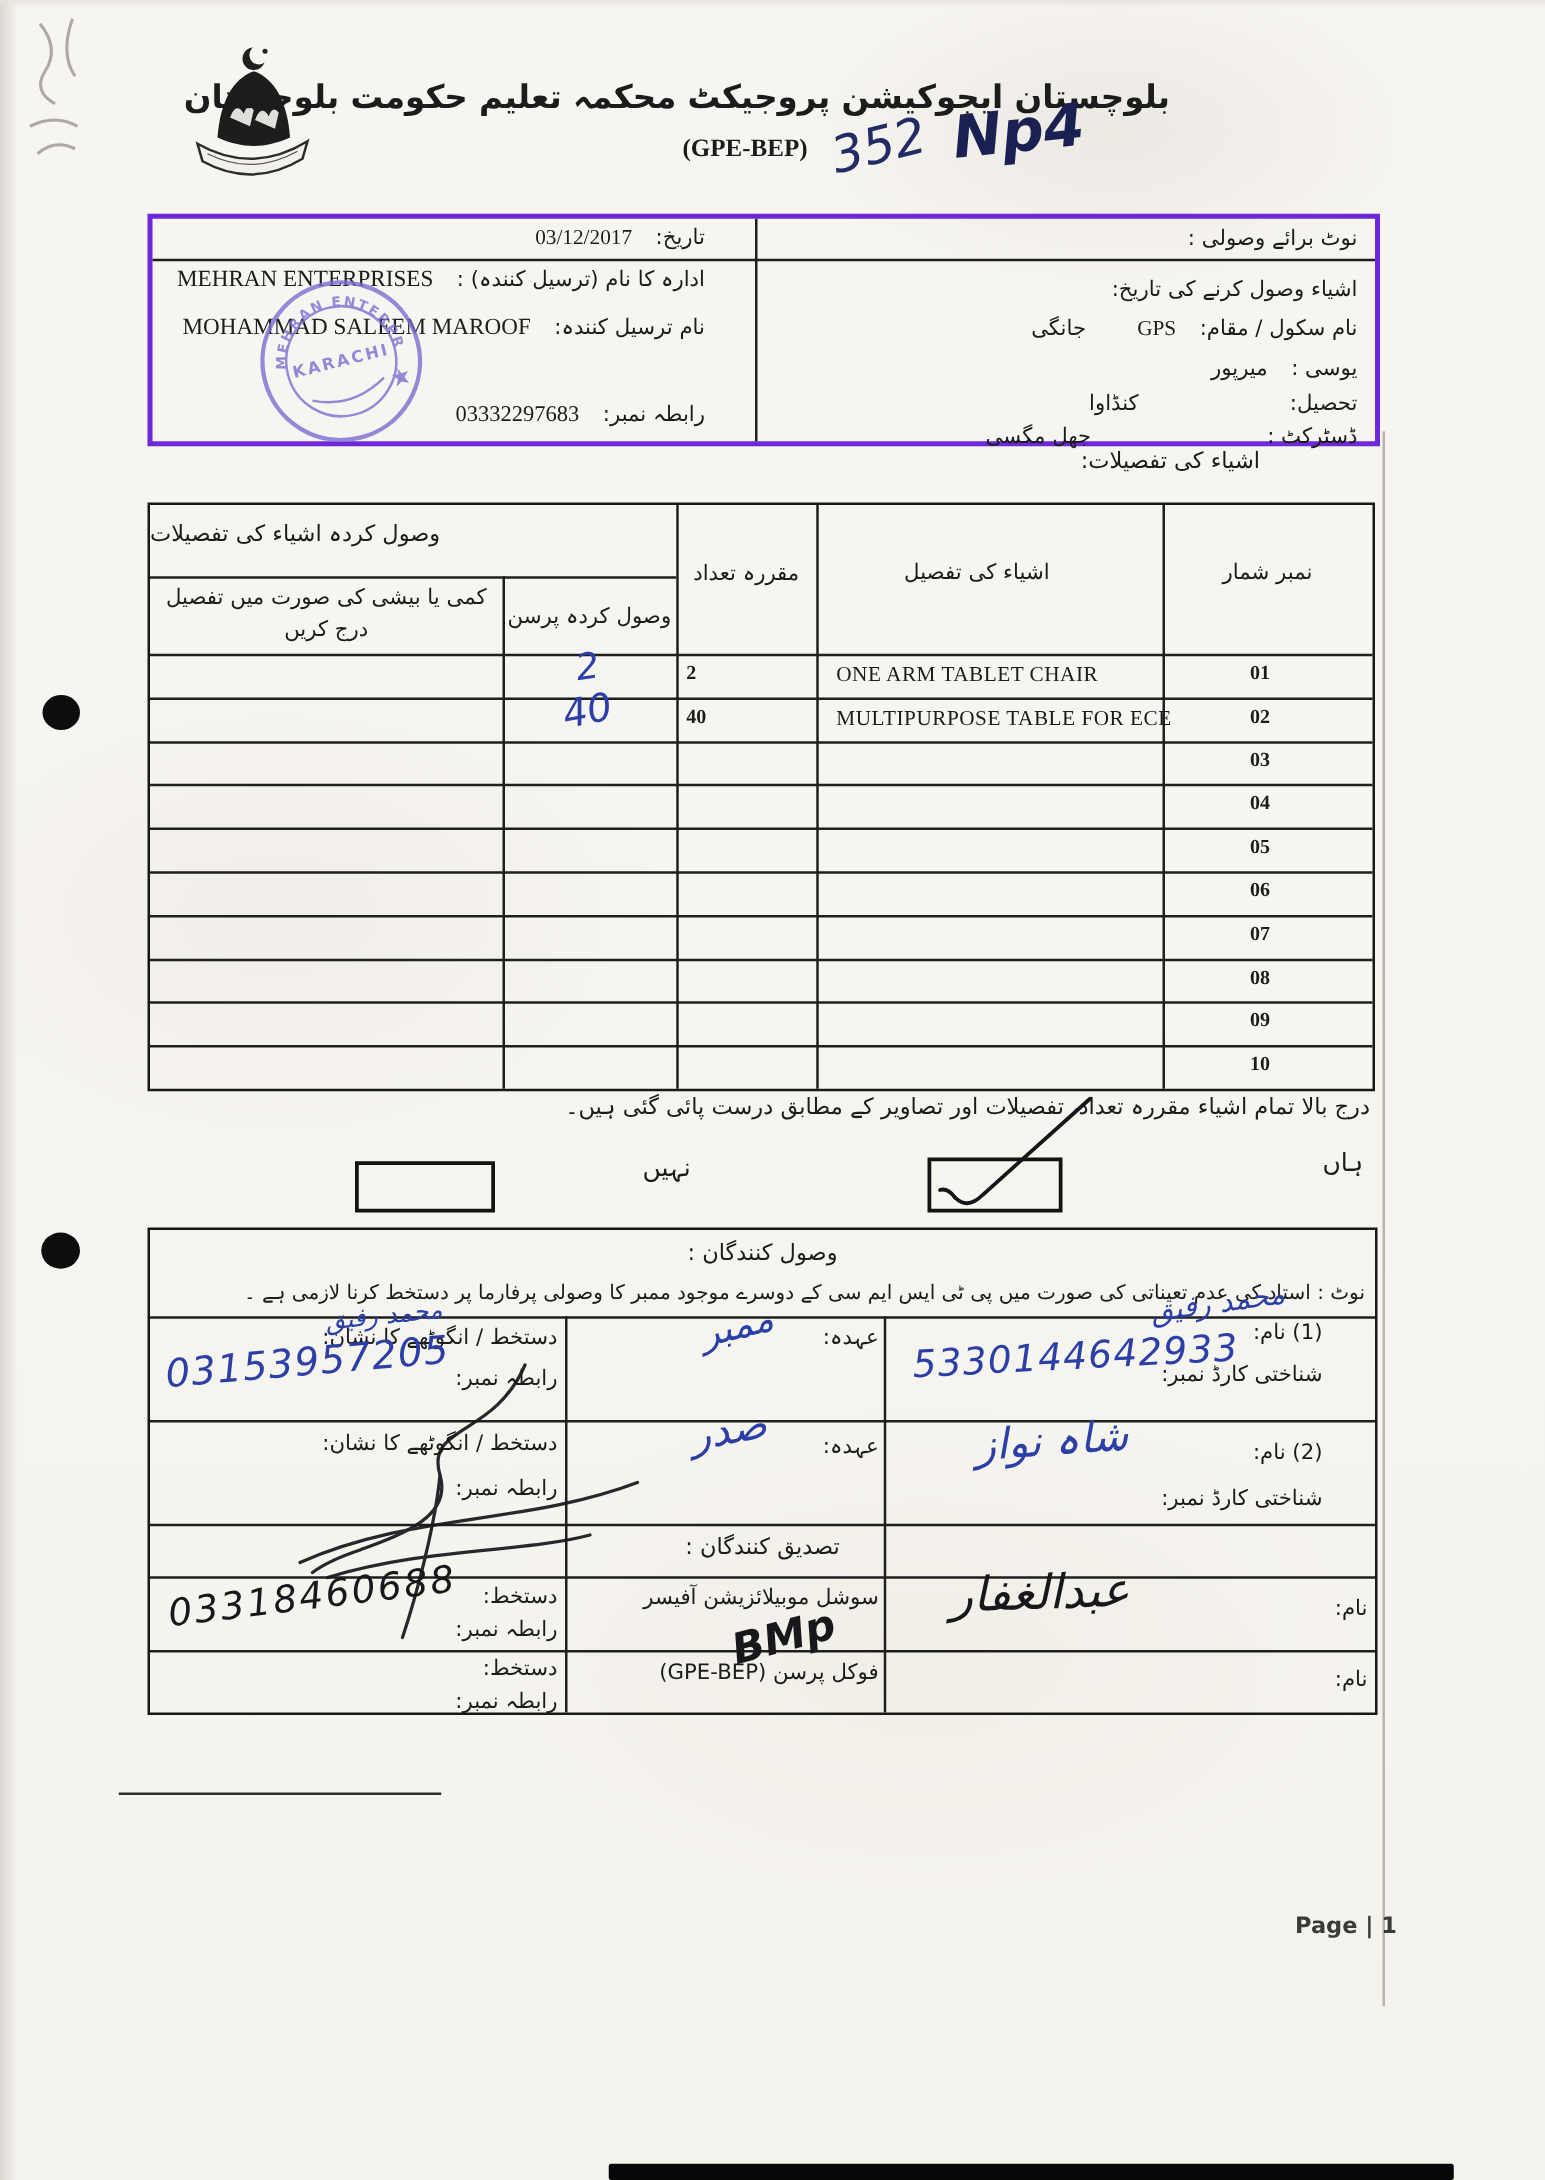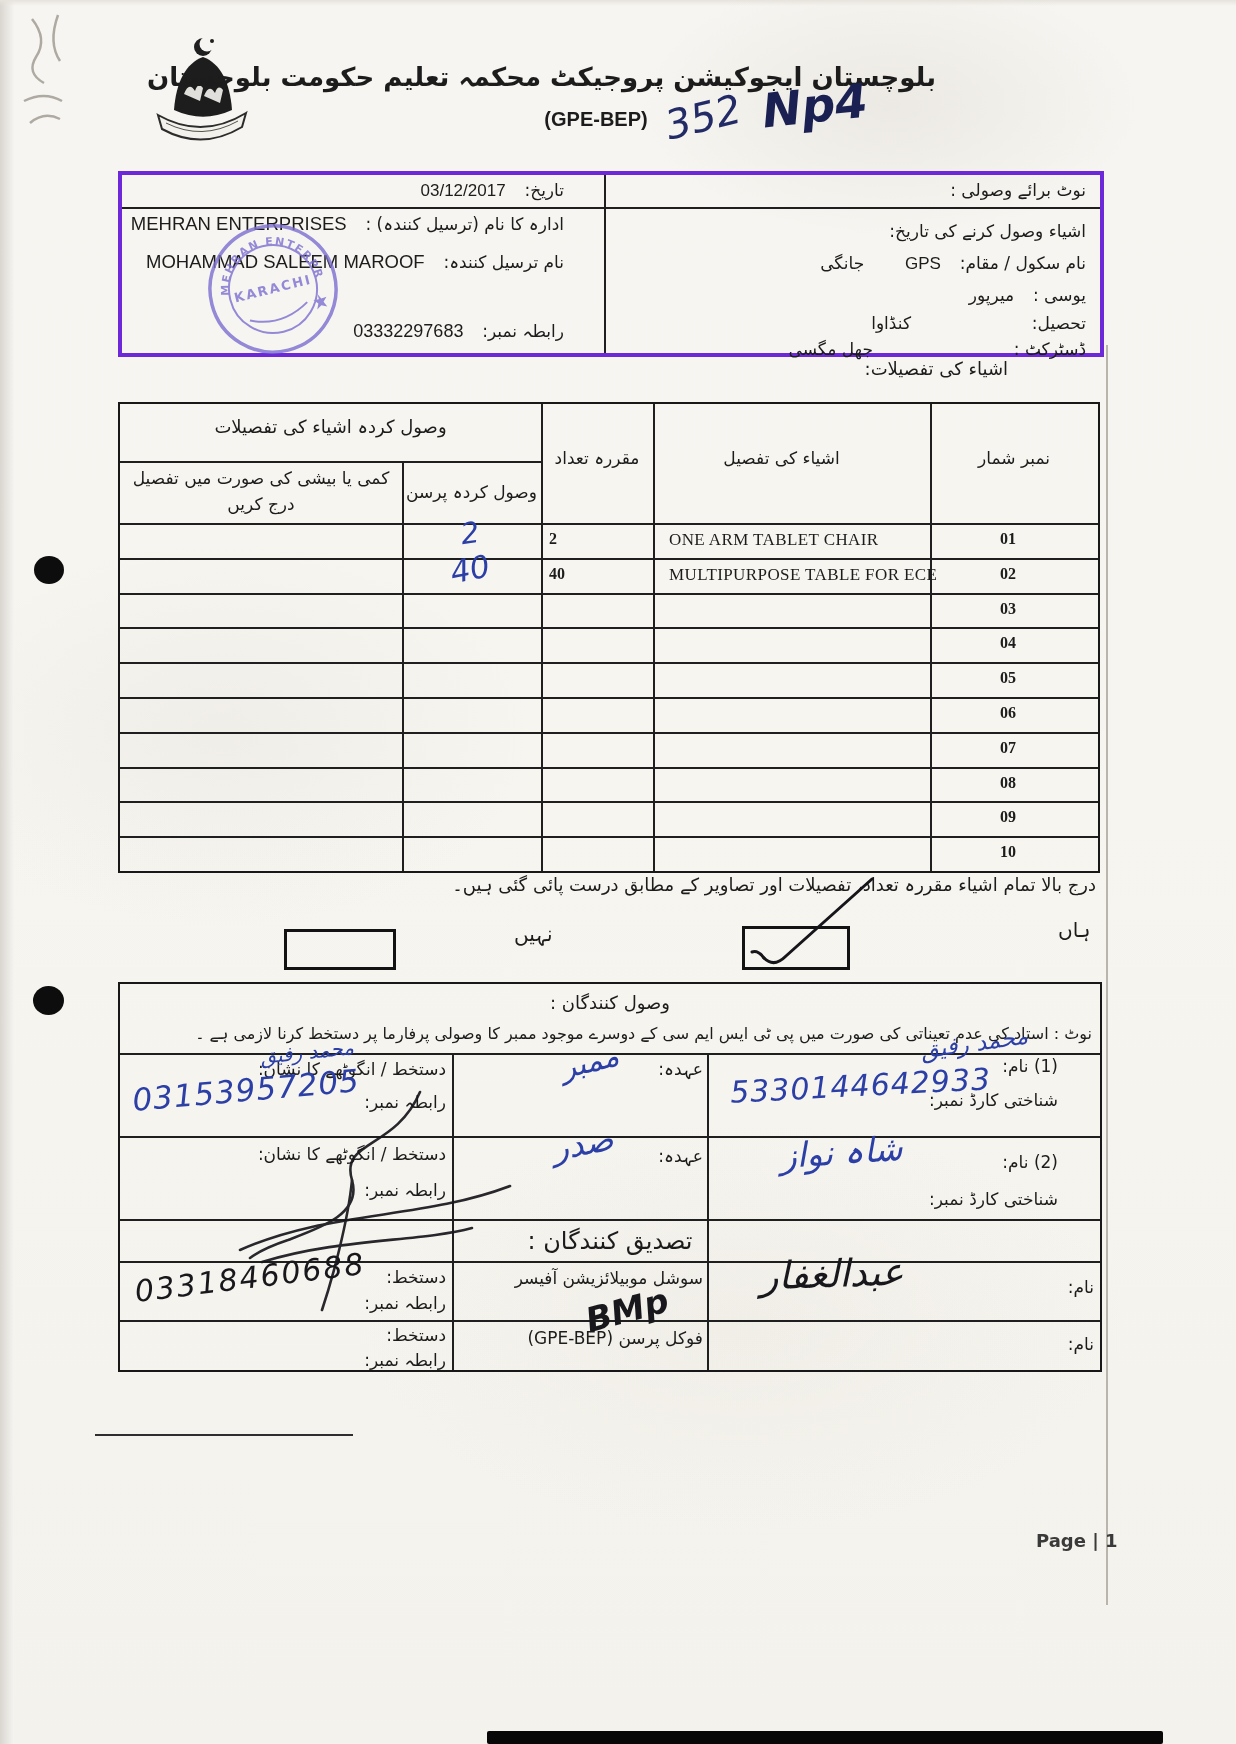--- a/index.html
+++ b/index.html
@@ -8,21 +8,21 @@
     color:#1c1c1c;font-family:"DejaVu Sans",sans-serif;
     background:
       radial-gradient(ellipse 420px 220px at 72% 6%, rgba(190,185,172,.20), transparent 60%),
       radial-gradient(ellipse 520px 320px at 18% 42%, rgba(198,193,182,.14), transparent 60%),
       radial-gradient(ellipse 640px 340px at 60% 76%, rgba(205,200,188,.12), transparent 60%),
       linear-gradient(180deg,#f7f5f1 0%,#f7f5f0 45%,#f4f2ec 100%);
   }
   .abs{position:absolute}
   .ln{position:absolute;white-space:nowrap}
   .rtl{direction:rtl;unicode-bidi:isolate}
-  .lat{font-family:Liberation Sans, sans-serif}
+  .lat{font-family:Liberation Serif, serif}
   .hwb{color:#2b3fa6;font-style:italic;font-family:"DejaVu Sans",sans-serif}
   .hwk{color:#17171c;font-style:italic;font-family:"DejaVu Sans",sans-serif}
   .vline{position:absolute;width:0;border-left:2px solid #1f1f1f}
   .hline{position:absolute;height:0;border-top:2px solid #1f1f1f}
   .t1{position:absolute;left:118px;top:171px;width:978px;height:178px;border:4px solid #6d28d9;font-size:17px}
   .t2{position:absolute;left:118px;top:402px;width:978px;height:467px;border:2px solid #181818;font-size:17px}
   .t3{position:absolute;left:118px;top:982px;width:980px;height:386px;border:2px solid #181818;font-size:17px}
   .t2row{position:absolute;left:0;width:100%;height:35px}
   .c-serial{position:absolute;left:810px;width:156px;top:7px;text-align:center;font-weight:bold;font-size:16px;font-family:"Liberation Serif",serif}
   .c-detail{position:absolute;left:549px;top:7px;font-size:17px;letter-spacing:.4px;font-family:Liberation Serif, serif}
@@ -152,21 +152,21 @@
   <div class="hline" style="top:154px;left:0;width:100%"></div>
   <div class="hline" style="top:189px;left:0;width:100%"></div>
   <div class="hline" style="top:223px;left:0;width:100%"></div>
   <div class="hline" style="top:258px;left:0;width:100%"></div>
   <div class="hline" style="top:293px;left:0;width:100%"></div>
   <div class="hline" style="top:328px;left:0;width:100%"></div>
   <div class="hline" style="top:363px;left:0;width:100%"></div>
   <div class="hline" style="top:397px;left:0;width:100%"></div>
   <div class="hline" style="top:432px;left:0;width:100%"></div>
 
-  <div class="ln rtl" style="top:12px;left:0;width:421px;text-align:center;font-size:18px">وصول کردہ اشیاء کی تفصیلات</div>
+  <div class="ln rtl" style="top:12px;left:0;width:421px;text-align:left;font-size:18px">وصول کردہ اشیاء کی تفصیلات</div>
   <div class="abs rtl" style="top:62px;left:6px;width:270px;text-align:center;line-height:1.5;white-space:normal">کمی یا بیشی کی صورت میں تفصیل درج کریں</div>
   <div class="ln rtl" style="top:78px;left:282px;width:139px;text-align:center">وصول کردہ پرسن</div>
   <div class="ln rtl" style="top:44px;left:421px;width:112px;text-align:center">مقررہ تعداد</div>
   <div class="ln rtl" style="top:44px;left:533px;width:257px;text-align:center">اشیاء کی تفصیل</div>
   <div class="ln rtl" style="top:44px;left:810px;width:168px;text-align:center">نمبر شمار</div>
 
   <div class="t2row" style="top:119px">
     <span class="c-disc rtl"></span>
     <span class="c-recv hwb">2</span>
     <span class="c-fixed">2</span>
@@ -252,21 +252,21 @@
   <div class="ln hwb" style="left:12px;top:88px;font-size:31px;letter-spacing:1px;transform:rotate(-5deg)">03153957205</div>
 
   <div class="ln rtl cellL smalllbl" style="top:160px">دستخط / انگوٹھے کا نشان:</div>
   <div class="ln rtl cellL smalllbl" style="top:196px">رابطہ نمبر:</div>
   <div class="ln rtl cellM smalllbl" style="top:162px">عہدہ:</div>
   <div class="ln rtl cellR smalllbl" style="top:168px">(2) نام:</div>
   <div class="ln rtl cellR smalllbl" style="top:205px">شناختی کارڈ نمبر:</div>
   <div class="ln hwb rtl" style="left:660px;top:148px;font-size:34px;letter-spacing:4px;transform:rotate(-4deg)">شاہ نواز</div>
   <div class="ln hwb rtl" style="left:432px;top:140px;font-size:33px;transform:rotate(-10deg)">صدر</div>
 
-  <div class="ln rtl" style="top:243px;left:0;width:100%;text-align:center;font-size:24px">تصدیق کنندگان :</div>
+  <div class="ln rtl" style="top:243px;left:0;width:100%;text-align:center;font-size:18px">تصدیق کنندگان :</div>
 
   <div class="ln rtl cellL smalllbl" style="top:283px">دستخط:</div>
   <div class="ln rtl cellL smalllbl" style="top:309px">رابطہ نمبر:</div>
   <div class="ln rtl cellM smalllbl" style="top:284px">سوشل موبیلائزیشن آفیسر</div>
   <div class="ln rtl cellR2 smalllbl" style="top:293px">نام:</div>
   <div class="ln hwk rtl" style="left:640px;top:268px;font-size:38px;letter-spacing:5px;transform:rotate(-2deg)">عبدالغفار</div>
   <div class="ln hwk" style="left:14px;top:276px;font-size:30px;letter-spacing:2px;transform:rotate(-7deg)">03318460688</div>
   <div class="ln hwk" style="left:465px;top:306px;font-size:34px;font-weight:bold;transform:rotate(-15deg)">BMp</div>
 
   <div class="ln rtl cellL smalllbl" style="top:341px">دستخط:</div>

